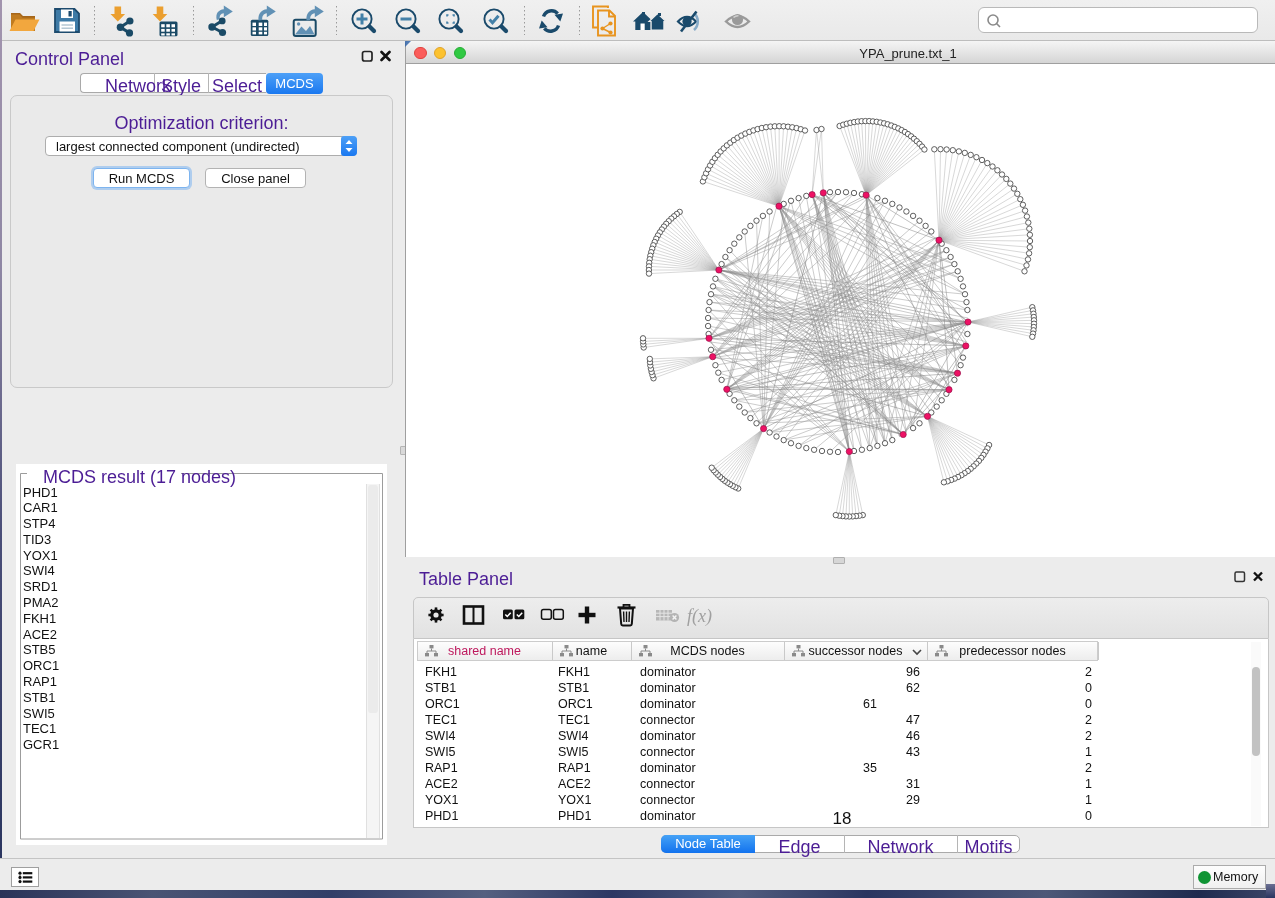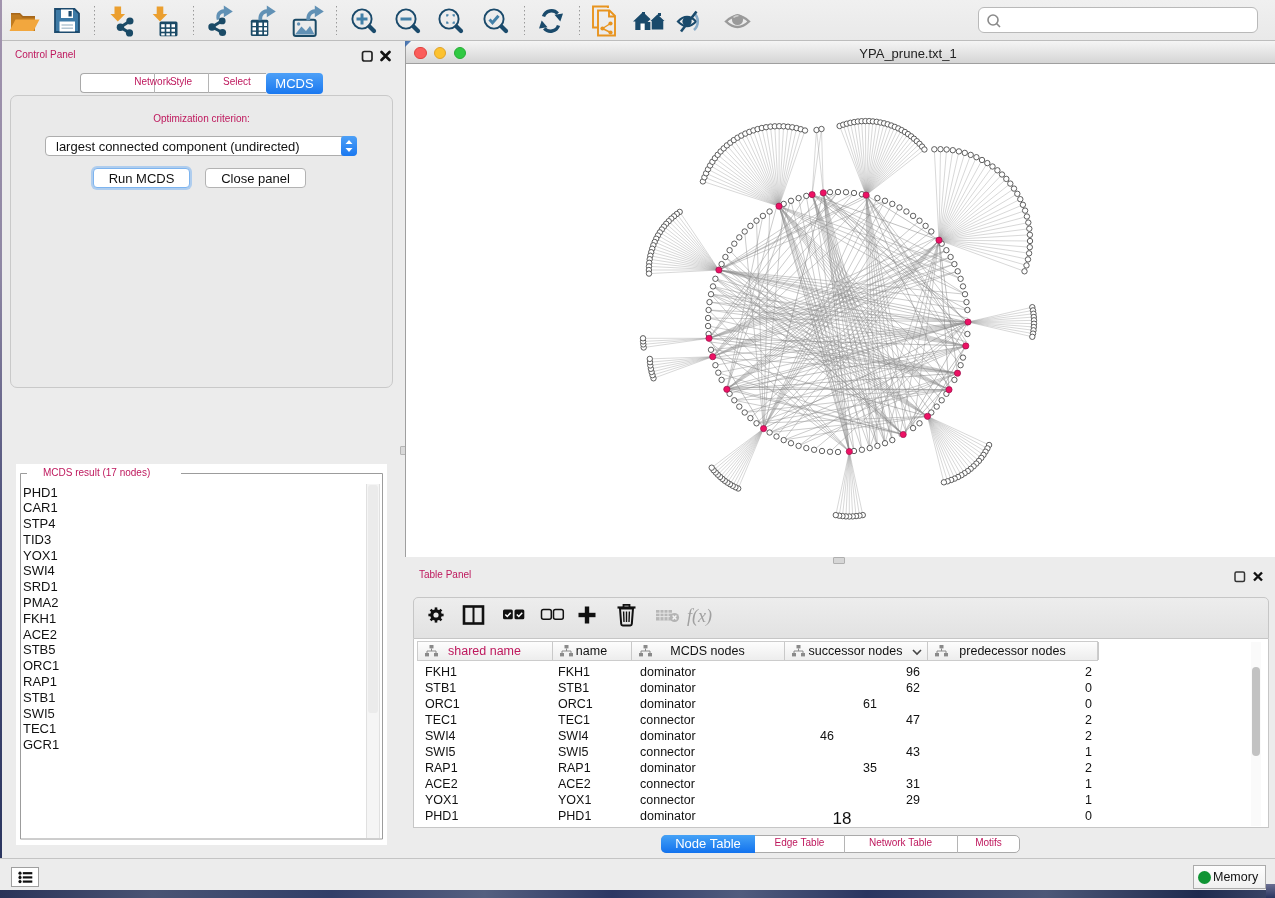--- a/index.html
+++ b/index.html
@@ -1,18 +1,18 @@
 <!DOCTYPE html>
 <html><head><meta charset="utf-8">
 <style>
 *{margin:0;padding:0;box-sizing:border-box}
 html,body{width:1275px;height:898px;overflow:hidden}
 body{font-family:"Liberation Sans",sans-serif;background:#ececec;position:relative;color:#111}
 .abs{position:absolute}
-.lbl{font-size:10px;color:#be185d}
+.lbl{font-size:18px;color:#4c1d95}
 </style></head>
 <body>
 
 <div class="abs" style="left:0;top:0;width:1275px;height:41px;background:linear-gradient(#f0f0f0,#e9e9e9);border-bottom:1px solid #bdbdbd"></div>
 <div class="abs" style="left:0;top:0;width:2px;height:890px;background:linear-gradient(#a294ae,#8f87a4 30%,#4a4e78 60%,#28335d)"></div>
 <svg class="abs" style="left:0;top:0" width="770" height="41" viewBox="0 0 770 41">
  <g stroke="#9a9a9a" stroke-width="1" stroke-dasharray="1.5,2.5">
   <line x1="94.5" y1="6" x2="94.5" y2="35"></line>
       <line x1="193.5" y1="6" x2="193.5" y2="35"></line>
   <line x1="336.5" y1="6" x2="336.5" y2="35"></line>
@@ -636,21 +636,21 @@
 <div class="abs" style="left:820px;top:697px;width:100px;text-align:center;font-size:12.5px">61</div>
 <div class="abs" style="left:992px;top:697px;width:100px;text-align:right;font-size:12.5px">0</div>
 <div class="abs" style="left:425px;top:713px;font-size:12.5px">TEC1</div>
 <div class="abs" style="left:558px;top:713px;font-size:12.5px">TEC1</div>
 <div class="abs" style="left:640px;top:713px;font-size:12.5px">connector</div>
 <div class="abs" style="left:820px;top:713px;width:100px;text-align:right;font-size:12.5px">47</div>
 <div class="abs" style="left:992px;top:713px;width:100px;text-align:right;font-size:12.5px">2</div>
 <div class="abs" style="left:425px;top:729px;font-size:12.5px">SWI4</div>
 <div class="abs" style="left:558px;top:729px;font-size:12.5px">SWI4</div>
 <div class="abs" style="left:640px;top:729px;font-size:12.5px">dominator</div>
-<div class="abs" style="left:820px;top:729px;width:100px;text-align:left;font-size:12.5px">46</div>
+<div class="abs" style="left:820px;top:729px;width:100px;text-align:right;font-size:12.5px">46</div>
 <div class="abs" style="left:992px;top:729px;width:100px;text-align:right;font-size:12.5px">2</div>
 <div class="abs" style="left:425px;top:745px;font-size:12.5px">SWI5</div>
 <div class="abs" style="left:558px;top:745px;font-size:12.5px">SWI5</div>
 <div class="abs" style="left:640px;top:745px;font-size:12.5px">connector</div>
 <div class="abs" style="left:820px;top:745px;width:100px;text-align:right;font-size:12.5px">43</div>
 <div class="abs" style="left:992px;top:745px;width:100px;text-align:right;font-size:12.5px">1</div>
 <div class="abs" style="left:425px;top:761px;font-size:12.5px">RAP1</div>
 <div class="abs" style="left:558px;top:761px;font-size:12.5px">RAP1</div>
 <div class="abs" style="left:640px;top:761px;font-size:12.5px">dominator</div>
 <div class="abs" style="left:820px;top:761px;width:100px;text-align:center;font-size:12.5px">35</div>

